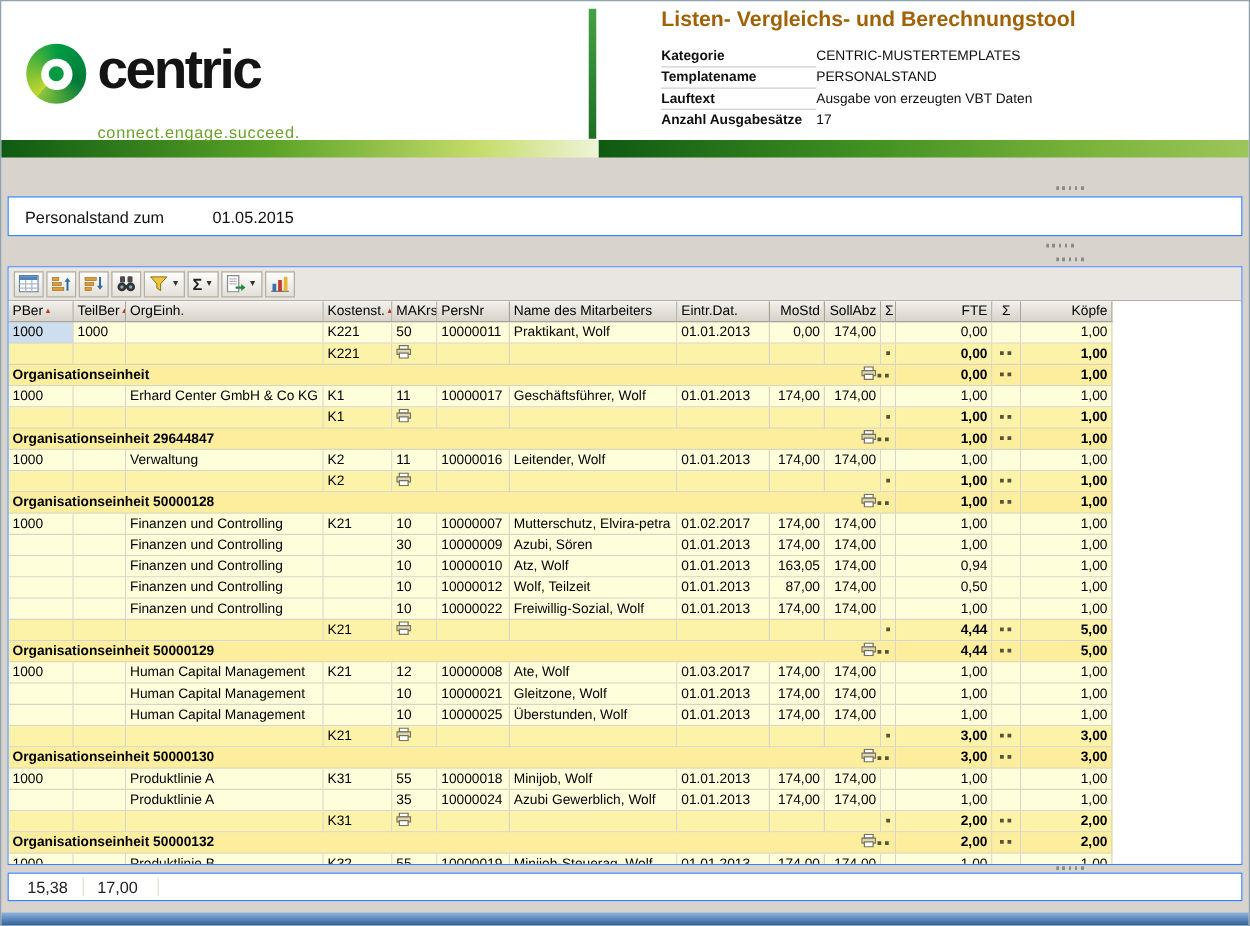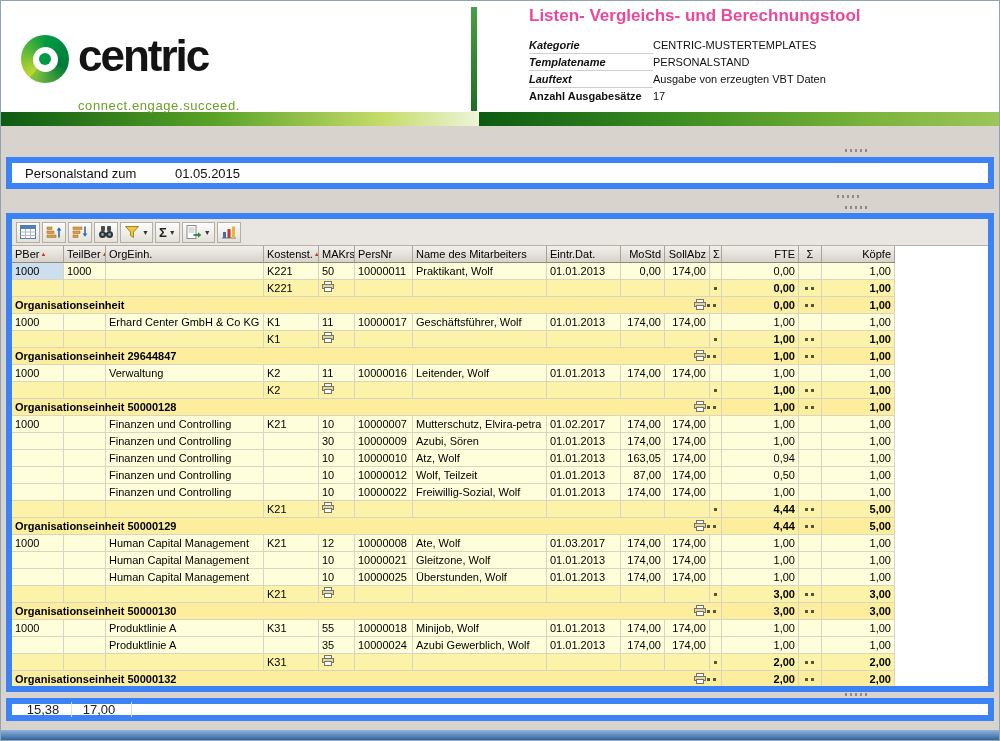--- a/index.html
+++ b/index.html
@@ -10,44 +10,44 @@
   
   .header{height:111px;background:#fff;position:relative;flex:none;}
   .logo{position:absolute;left:20px;top:34px;display:flex;align-items:flex-start;gap:9px;}
   .logo-mark{width:48px;height:48px;border-radius:50%;background:conic-gradient(from 220deg,#c3d82e,#009a44 40%,#007a38 70%,#8cc63f);display:flex;align-items:center;justify-content:center;}
   .logo-inner{width:25px;height:25px;border-radius:50%;background:#fff;display:flex;align-items:center;justify-content:center;}
   .logo-dot{width:12px;height:12px;border-radius:50%;background:#009a44;}
   .brand{font-size:44px;font-weight:bold;color:#141414;letter-spacing:-2px;line-height:42px;}
   .tagline{font-size:13px;color:#6aa127;margin-top:21px;letter-spacing:.6px;}
   .hdr-divider{position:absolute;left:470px;top:6px;height:104px;width:6px;background:linear-gradient(180deg,#46a046,#1e6f23);}
   .hdr-info{position:absolute;left:528px;top:5px;}
-  .hdr-title{font-size:17px;font-weight:bold;color:#ec4899;margin-bottom:13px;white-space:nowrap;}
+  .hdr-title{font-size:17px;font-weight:bold;color:#a16207;margin-bottom:13px;white-space:nowrap;}
   .field-row{display:flex;height:17px;font-size:11px;}
   .field-label{width:124px;font-weight:bold;color:#111;height:15px;}
-  .field-row.ul .field-label{border-bottom:1px solid #cfcfcf;font-style:italic;}
+  .field-row.ul .field-label{border-bottom:1px solid #cfcfcf;}
   .field-value{color:#111;white-space:nowrap;}
 
   
   .green-band{height:14px;display:flex;flex:none;}
   .gb-left{width:478px;background:linear-gradient(90deg,#0e5a12,#5aa327 45%,#c6dc6a 80%,#eef4d8);}
   .gb-right{flex:1;background:linear-gradient(90deg,#0e5a12,#3f8f22 40%,#7ab33a 75%,#9cc65a);}
 
   
   .splitter{position:relative;flex:none;}
   .s1{height:31px;}
   .s2{height:24px;}
   .s3{height:6px;}
   .grip{position:absolute;width:24px;height:3px;background:repeating-linear-gradient(90deg,#8b8b8b 0 2px,transparent 2px 5px);}
   .g-b{right:130px;bottom:5px;}
   .g-t{right:138px;top:6px;}
   .g-b2{right:130px;bottom:4px;}
   .s3 .grip{right:130px;top:1px;}
 
   
-  .panel{margin:0 5px;background:#fff;border:6px solid #3b82f6;flex:none;}
+  .panel{margin:0 5px;background:#fff;border:1px solid #3b82f6;flex:none;}
   .subheader{height:32px;display:flex;align-items:center;padding-left:13px;font-size:13px;color:#111;}
   .sh-label{width:150px;}
 
   .grid-panel{height:479px;display:flex;flex-direction:column;}
   .toolbar{height:27px;background:#e9e6e1;border-bottom:1px solid #b5b1a8;display:flex;align-items:center;padding:0 4px;gap:2px;flex:none;}
   .tbtn{height:21px;min-width:24px;padding:0 3px;background:linear-gradient(#fdfdfc,#e3e0d8);border:1px solid #b3afa5;display:flex;align-items:center;justify-content:center;gap:2px;cursor:pointer;}
   .tico{display:flex;align-items:center;}
   .caret{font-size:7px;color:#333;line-height:7px;}
   .sigma{font-size:13px;font-weight:bold;color:#222;line-height:13px;}
 

